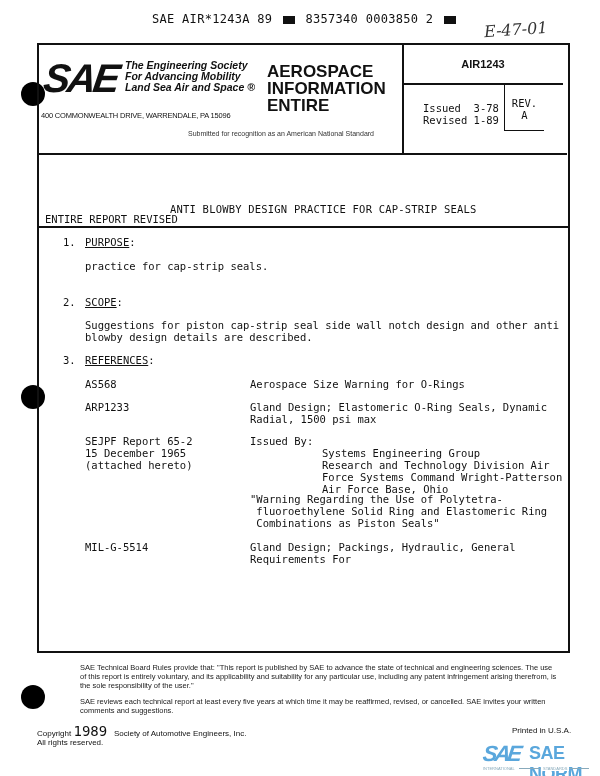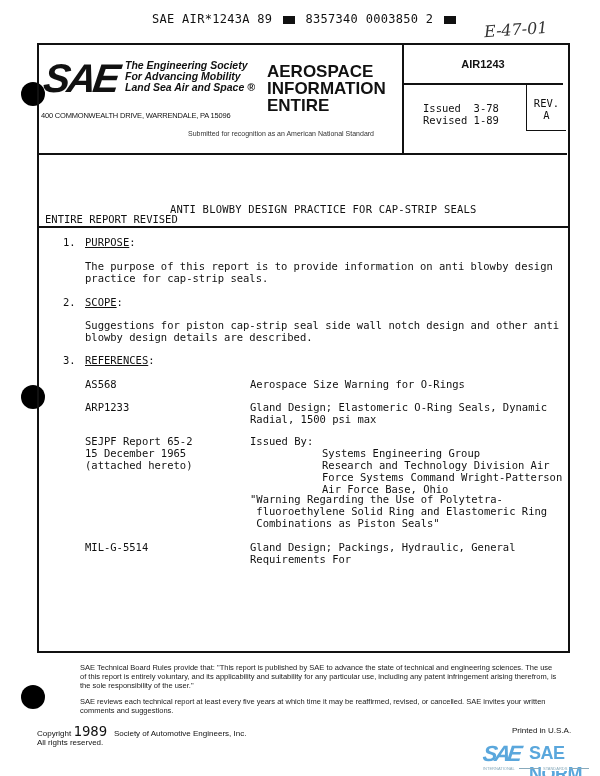--- a/index.html
+++ b/index.html
@@ -13,21 +13,21 @@
     .box { left:37px; top:43px; width:529px; height:606px; border:2px solid #111; }
     .hdr-left { left:37px; top:43px; width:365px; height:110px; border-right:2px solid #111; border-bottom:2px solid #111; }
     .hdr-right { left:403px; top:43px; width:164px; height:110px; border-bottom:2px solid #111; }
     .sae-logo { left:44px; top:60px; font-size:40px; font-weight:900; font-style:italic; letter-spacing:-3px; transform:skewX(-8deg); line-height:36px; }
     .tagline { left:125px; top:60px; font-size:10.5px; font-style:italic; font-weight:bold; line-height:11px; }
     .address { left:41px; top:111px; font-size:7.5px; letter-spacing:-0.2px; }
     .air-title { left:267px; top:63px; font-size:17px; font-weight:bold; line-height:17px; }
     .submitted { left:188px; top:130px; font-size:7px; color:#333; }
     .docnum { left:403px; top:43px; width:160px; height:40px; border-bottom:2px solid #111; text-align:center; line-height:42px; font-weight:bold; font-size:11px; }
     .issued { left:423px; top:102px; font-size:10.5px; line-height:12px; white-space:pre; }
-    .rev { left:526px; top:85px; width:40px; height:46px; border-left:1px solid #111; border-bottom:1px solid #111; text-align:center; font-size:10.5px; line-height:12px; padding-top:12px; box-sizing:border-box; }
+    .rev { left:504px; top:85px; width:40px; height:46px; border-left:1px solid #111; border-bottom:1px solid #111; text-align:center; font-size:10.5px; line-height:12px; padding-top:12px; box-sizing:border-box; }
     .title { left:170px; top:203px; font-size:10.5px; letter-spacing:0.2px; }
     .revised-note { left:45px; top:213px; font-size:10.5px; }
     .divider2 { left:37px; top:226px; width:531px; height:2px; background:#111; }
     .body-text { font-size:10.5px; line-height:12px; white-space:pre; }
     u { text-decoration:underline; }
     .footer { left:80px; top:663px; width:480px; font-size:7.5px; line-height:9px; color:#222; }
     .copyright { left:37px; top:727px; font-size:8px; line-height:9px; }
     .printed { left:512px; top:726px; font-size:8px; }
     .norm-logo { left:483px; top:739px; width:110px; height:34px; }
   </style>
@@ -66,21 +66,21 @@
   <div>REV.</div>
   <div>A</div>
 </div>
 
 <div class="abs mono title">ANTI BLOWBY DESIGN PRACTICE FOR CAP-STRIP SEALS</div>
 <div class="abs mono revised-note">ENTIRE REPORT REVISED</div>
 <div class="abs divider2"></div>
 
 <div class="abs mono body-text" style="left:63px;top:236px;">1.</div>
 <div class="abs mono body-text" style="left:85px;top:236px;"><u>PURPOSE</u>:</div>
-<div class="abs mono body-text" style="left:85px;top:260px;"><div>The purpose of this report is to provide information on anti blowby design</div><div>practice for cap-strip seals.</div></div>
+<div class="abs mono body-text" style="left:85px;top:260px;"><div>practice for cap-strip seals.</div></div>
 
 <div class="abs mono body-text" style="left:63px;top:296px;">2.</div>
 <div class="abs mono body-text" style="left:85px;top:296px;"><u>SCOPE</u>:</div>
 <div class="abs mono body-text" style="left:85px;top:319px;"><div>Suggestions for piston cap-strip seal side wall notch design and other anti</div><div>blowby design details are described.</div></div>
 
 <div class="abs mono body-text" style="left:63px;top:354px;">3.</div>
 <div class="abs mono body-text" style="left:85px;top:354px;"><u>REFERENCES</u>:</div>
 
 <div class="abs mono body-text" style="left:85px;top:378px;">AS568</div>
 <div class="abs mono body-text" style="left:250px;top:378px;">Aerospace Size Warning for O-Rings</div>

